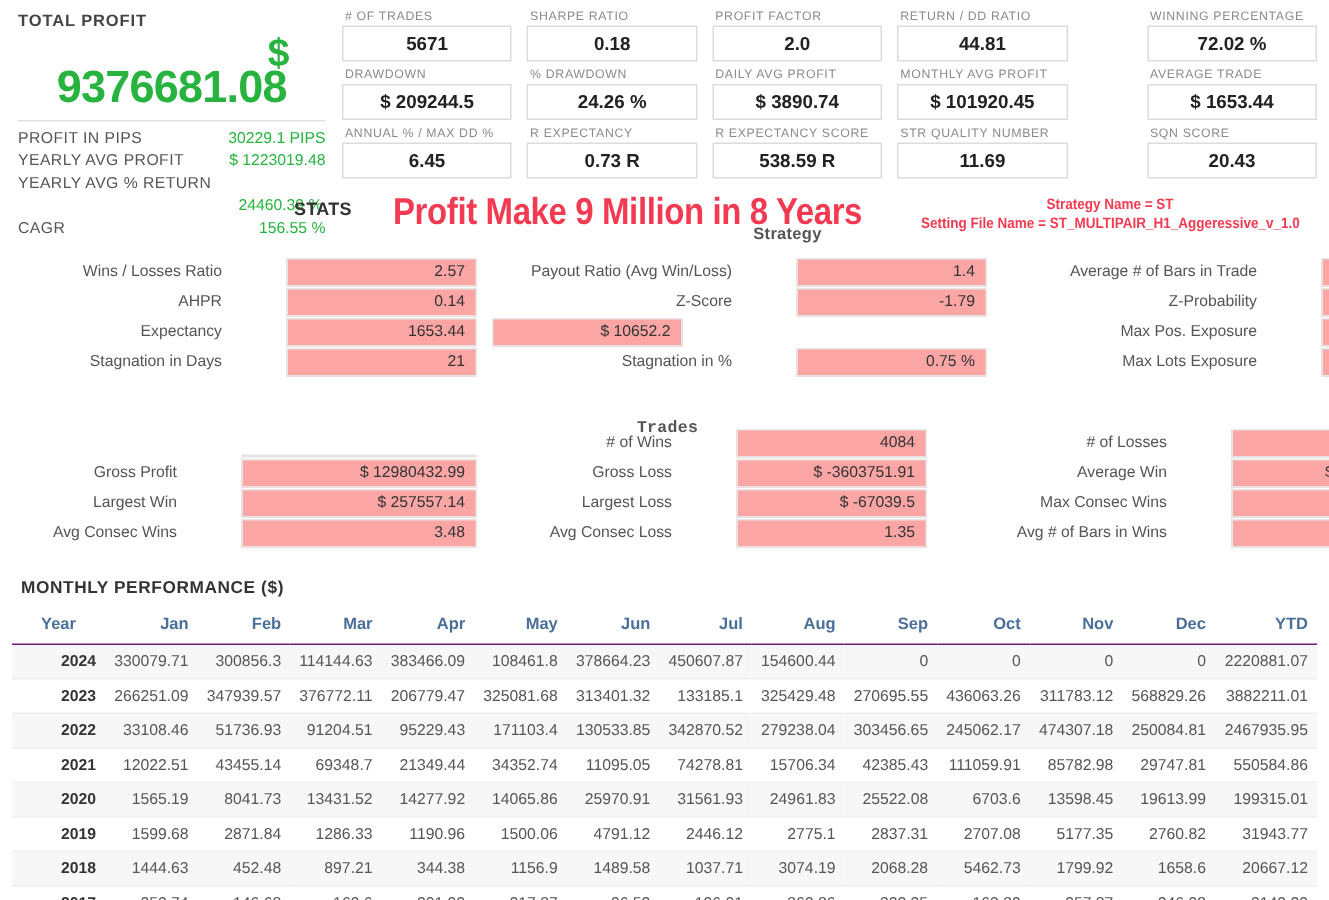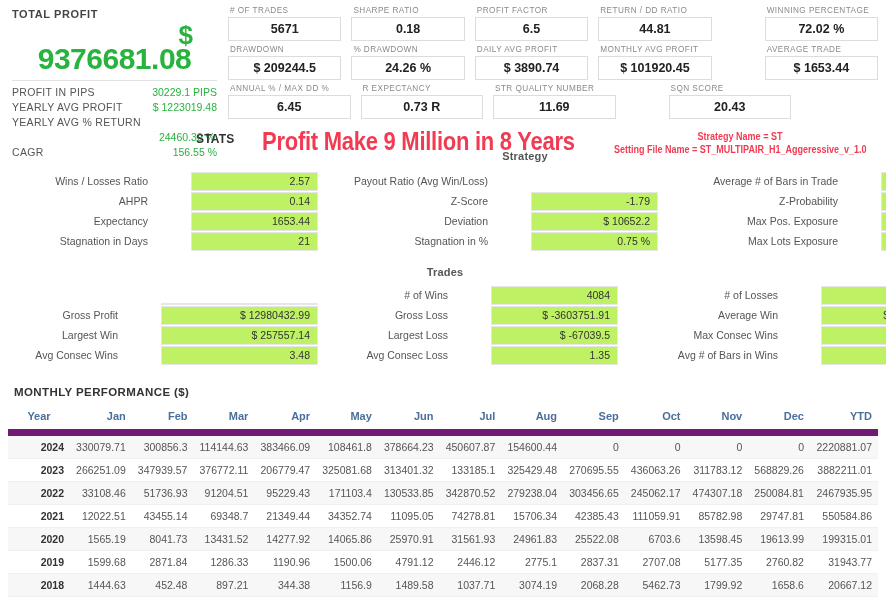--- a/index.html
+++ b/index.html
@@ -65,33 +65,33 @@
     color:#f23b52;font-weight:bold;font-size:10px;line-height:13px;
     transform:scaleX(0.9);transform-origin:center top;white-space:nowrap;
   }
 
   
   .sec-head{
     position:absolute;font-size:11px;font-weight:bold;color:#555;
     text-align:center;letter-spacing:.2px;
   }
   #sec-strategy{left:475px;top:150px;width:100px;}
-  #sec-trades{left:395px;top:266px;width:100px;}
+  #sec-trades{left:395px;top:280px;width:100px;font-family:Liberation Mono, monospace;}
 
   
   .kvwrap{position:absolute;display:flex;}
   .kvcol{margin-right:10px;}
   .kvcol:last-child{margin-right:0;}
   .kvrow{display:flex;align-items:flex-end;height:19px;margin-bottom:1px;gap:36px;}
   .kvrow .k{
     font-size:10.5px;color:#555;text-align:right;line-height:19px;
     padding-right:7px;white-space:nowrap;
   }
   .kvrow .v{
-    background:#bef264;border:1px solid #e6e6e6;font-size:10.5px;color:#333;
+    background:#fca5a5;border:1px solid #e6e6e6;font-size:10.5px;color:#333;
     text-align:right;line-height:17px;padding-right:7px;white-space:nowrap;
   }
   .kvrow .v.empty{background:#f3f3f3;}
 
   
   #kv-strategy{left:8px;top:172px;}
   #kv-strategy .c1 .k{width:140px;}
   #kv-strategy .c1 .v{width:118px;}
   #kv-strategy .c2 .k{width:160px;}
   #kv-strategy .c2 .v{width:118px;}
@@ -121,21 +121,21 @@
     padding:6px 6px 7px 2px;border:0;
   }
   table.mp th.yr{text-align:center;width:58px;padding-right:2px;}
   table.mp td{
     text-align:right;padding:5px 6px 5px 2px;color:#555;border:0;
     white-space:nowrap;
   }
   table.mp td.yr{text-align:right;font-weight:bold;color:#333;padding-right:6px;}
   table.mp tbody tr.alt{background:#f7f7f7;}
   table.mp tbody tr{border-bottom:1px solid #f0f0f0;}
-  table.mp thead tr{border-bottom:7px solid #701a75;}
+  table.mp thead tr{border-bottom:1px solid #701a75;}
 </style>
 </head>
 <body>
 
 <div class="page">
 
   <div class="tp-block">
     <div class="tp-title">TOTAL PROFIT</div>
     <div class="tp-dollar">$</div>
     <div class="tp-amount">9376681.08</div>
@@ -166,21 +166,21 @@
         <div class="boxcell">
           <div class="cap"># OF TRADES</div>
           <div class="bx">5671</div>
         </div>
         <div class="boxcell">
           <div class="cap">SHARPE RATIO</div>
           <div class="bx">0.18</div>
         </div>
         <div class="boxcell">
           <div class="cap">PROFIT FACTOR</div>
-          <div class="bx">6.5</div>
+          <div class="bx">2.0</div>
         </div>
         <div class="boxcell">
           <div class="cap">RETURN / DD RATIO</div>
           <div class="bx">44.81</div>
         </div>
         <div class="boxcell">
           <div class="cap">WINNING PERCENTAGE</div>
           <div class="bx">72.02 %</div>
         </div>
       </div>
@@ -207,20 +207,24 @@
         </div>
       </div>
       <div class="boxrow">
         <div class="boxcell">
           <div class="cap">ANNUAL % / MAX DD %</div>
           <div class="bx">6.45</div>
         </div>
         <div class="boxcell">
           <div class="cap">R EXPECTANCY</div>
           <div class="bx">0.73 R</div>
+        </div>
+        <div class="boxcell">
+          <div class="cap">R EXPECTANCY SCORE</div>
+          <div class="bx">538.59 R</div>
         </div>
         <div class="boxcell">
           <div class="cap">STR QUALITY NUMBER</div>
           <div class="bx">11.69</div>
         </div>
         <div class="boxcell">
           <div class="cap">SQN SCORE</div>
           <div class="bx">20.43</div>
         </div>
       </div>
@@ -248,27 +252,27 @@
           <div class="v">1653.44</div>
         </div>
         <div class="kvrow">
           <div class="k">Stagnation in Days</div>
           <div class="v">21</div>
         </div>
       </div>
     <div class="kvcol c2">
         <div class="kvrow">
           <div class="k">Payout Ratio (Avg Win/Loss)</div>
+          <div class="v">1.4</div>
         </div>
         <div class="kvrow">
           <div class="k">Z-Score</div>
           <div class="v">-1.79</div>
         </div>
         <div class="kvrow">
-          <div class="k">Deviation</div>
           <div class="v">$ 10652.2</div>
         </div>
         <div class="kvrow">
           <div class="k">Stagnation in %</div>
           <div class="v">0.75 %</div>
         </div>
       </div>
     <div class="kvcol c3">
         <div class="kvrow">
           <div class="k">Average # of Bars in Trade</div>

